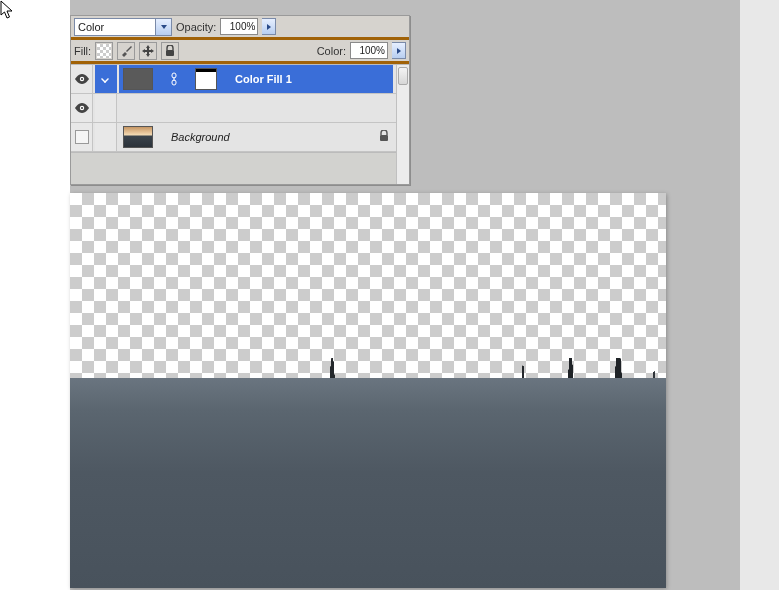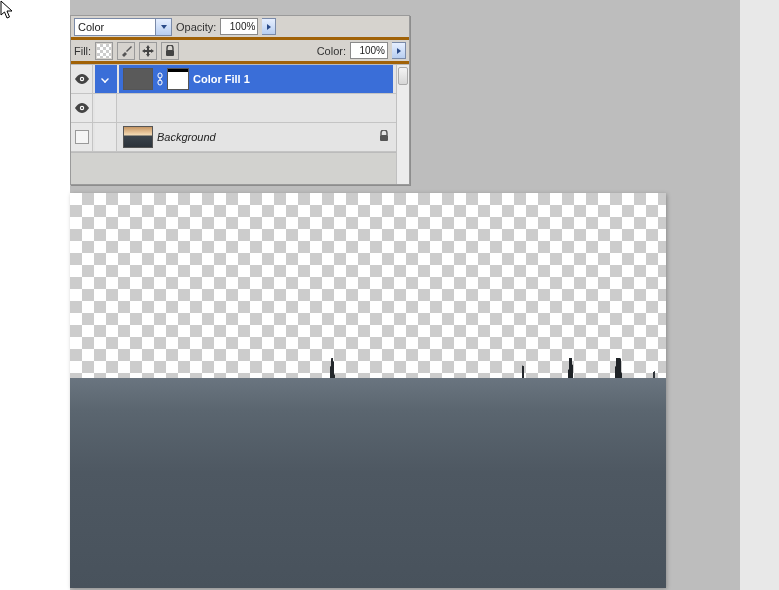--- a/index.html
+++ b/index.html
@@ -140,21 +140,21 @@
     width:22px;height:100%;border-right:1px solid #c4c4c4;background:#e8e8e8;
     display:flex;align-items:center;justify-content:center;
   }
 
   .eye svg{display:block;}
   .empty-box{
     width:14px;height:14px;border:1px solid #999;background:#f5f5f5;
   }
 
   .layer-content{
-    flex:1;display:flex;align-items:center;height:100%;gap:4px;padding:10px 4px;
+    flex:1;display:flex;align-items:center;height:100%;gap:18px;padding:10px 4px;
   }
   .layer-row.selected .layer-content{ background:#3a6ed8;color:#fff;font-weight:bold; }
   .layer-row.selected .link-col{ background:#3a6ed8;border-right-color:#3a6ed8; }
   .layer-row .name{ font-style:italic; }
   .layer-row.selected .name{ font-style:normal; }
   .layer-row .name.underline{ text-decoration:underline; font-style:italic; }
 
   .thumb {
     width:30px;height:22px;border:1px solid #555;background:#777;
   }

